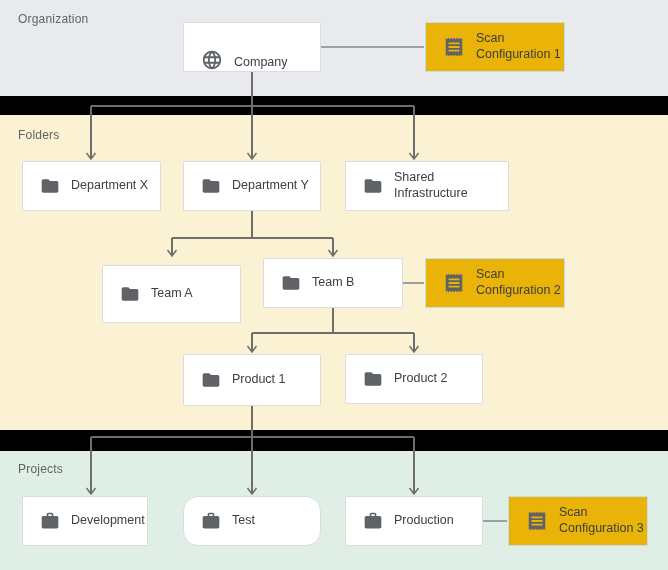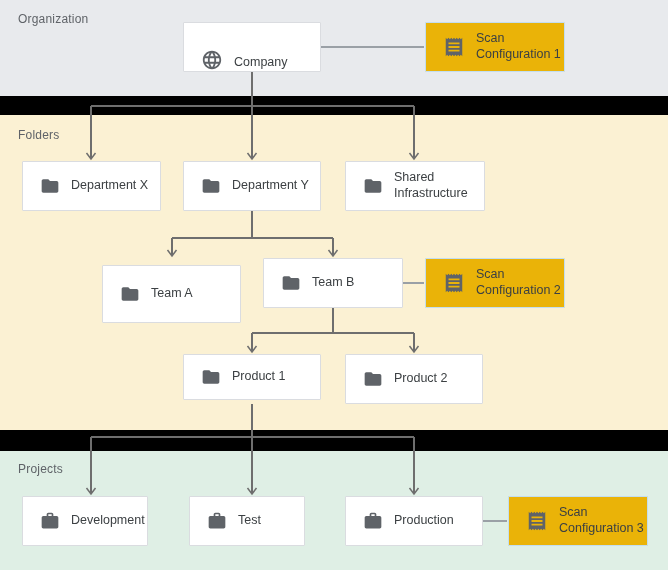--- a/index.html
+++ b/index.html
@@ -96,21 +96,21 @@
       <span class="node-label">Department Y</span>
     </div>
     <div class="node" style="left: 22px; top: 161px; width: 139px; height: 50px;">
       <span class="icon">
         <svg viewBox="0 0 24 24" width="20" height="20">
           <path d="M10 4H4c-1.1 0-1.99.9-1.99 2L2 18c0 1.1.9 2 2 2h16c1.1 0 2-.9 2-2V8c0-1.1-.9-2-2-2h-8l-2-2z" fill="#5F6368" fill-rule="nonzero"></path>
         </svg>
       </span>
       <span class="node-label">Department X</span>
     </div>
-    <div class="node" style="left: 345px; top: 161px; width: 140px; height: 50px;">
+    <div class="node" style="left: 345px; top: 161px; width: 164px; height: 50px;">
       <span class="icon">
         <svg viewBox="0 0 24 24" width="20" height="20">
           <path d="M10 4H4c-1.1 0-1.99.9-1.99 2L2 18c0 1.1.9 2 2 2h16c1.1 0 2-.9 2-2V8c0-1.1-.9-2-2-2h-8l-2-2z" fill="#5F6368" fill-rule="nonzero"></path>
         </svg>
       </span>
       <span class="node-label">Shared
 Infrastructure</span>
     </div>
     <div class="node" style="left: 102px; top: 249px; width: 139px; height: 58px; margin-top: 16px;">
       <span class="icon">
@@ -130,21 +130,21 @@
     </div>
     <div class="node scan" style="left: 425px; top: 258px; width: 140px; height: 50px;">
       <span class="icon">
         <svg viewBox="0 0 24 24" width="22" height="22">
           <path d="M18 17H6v-2h12v2zm0-4H6v-2h12v2zm0-4H6V7h12v2zM3 22l1.5-1.5L6 22l1.5-1.5L9 22l1.5-1.5L12 22l1.5-1.5L15 22l1.5-1.5L18 22l1.5-1.5L21 22V2l-1.5 1.5L18 2l-1.5 1.5L15 2l-1.5 1.5L12 2l-1.5 1.5L9 2 7.5 3.5 6 2 4.5 3.5 3 2v20z" fill="#5F6368" fill-rule="evenodd"></path>
         </svg>
       </span>
       <span class="node-label">Scan
 Configuration 2</span>
     </div>
-    <div class="node" style="left: 183px; top: 354px; width: 138px; height: 46px;">
+    <div class="node" style="left: 183px; top: 354px; width: 138px; height: 52px;">
       <span class="icon">
         <svg viewBox="0 0 24 24" width="20" height="20">
           <path d="M10 4H4c-1.1 0-1.99.9-1.99 2L2 18c0 1.1.9 2 2 2h16c1.1 0 2-.9 2-2V8c0-1.1-.9-2-2-2h-8l-2-2z" fill="#5F6368" fill-rule="nonzero"></path>
         </svg>
       </span>
       <span class="node-label">Product 1</span>
     </div>
     <div class="node" style="left: 345px; top: 354px; width: 138px; height: 50px;">
       <span class="icon">
         <svg viewBox="0 0 24 24" width="20" height="20">
@@ -154,21 +154,21 @@
       <span class="node-label">Product 2</span>
     </div>
     <div class="node" style="left: 22px; top: 496px; width: 126px; height: 50px;">
       <span class="icon">
         <svg viewBox="0 0 24 24" width="20" height="20">
           <path d="M20 6h-4V4c0-1.11-.89-2-2-2h-4c-1.11 0-2 .89-2 2v2H4c-1.11 0-1.99.89-1.99 2L2 19c0 1.11.89 2 2 2h16c1.11 0 2-.89 2-2V8c0-1.11-.89-2-2-2zm-6 0h-4V4h4v2z" fill="#5F6368" fill-rule="nonzero"></path>
         </svg>
       </span>
       <span class="node-label">Development</span>
     </div>
-    <div class="node" style="left: 189px; top: 496px; width: 116px; height: 50px;">
+    <div class="node" style="left: 183px; top: 496px; width: 138px; height: 50px; border-radius: 15px;">
       <span class="icon">
         <svg viewBox="0 0 24 24" width="20" height="20">
           <path d="M20 6h-4V4c0-1.11-.89-2-2-2h-4c-1.11 0-2 .89-2 2v2H4c-1.11 0-1.99.89-1.99 2L2 19c0 1.11.89 2 2 2h16c1.11 0 2-.89 2-2V8c0-1.11-.89-2-2-2zm-6 0h-4V4h4v2z" fill="#5F6368" fill-rule="nonzero"></path>
         </svg>
       </span>
       <span class="node-label">Test</span>
     </div>
     <div class="node" style="left: 345px; top: 496px; width: 138px; height: 50px;">
       <span class="icon">
         <svg viewBox="0 0 24 24" width="20" height="20">

